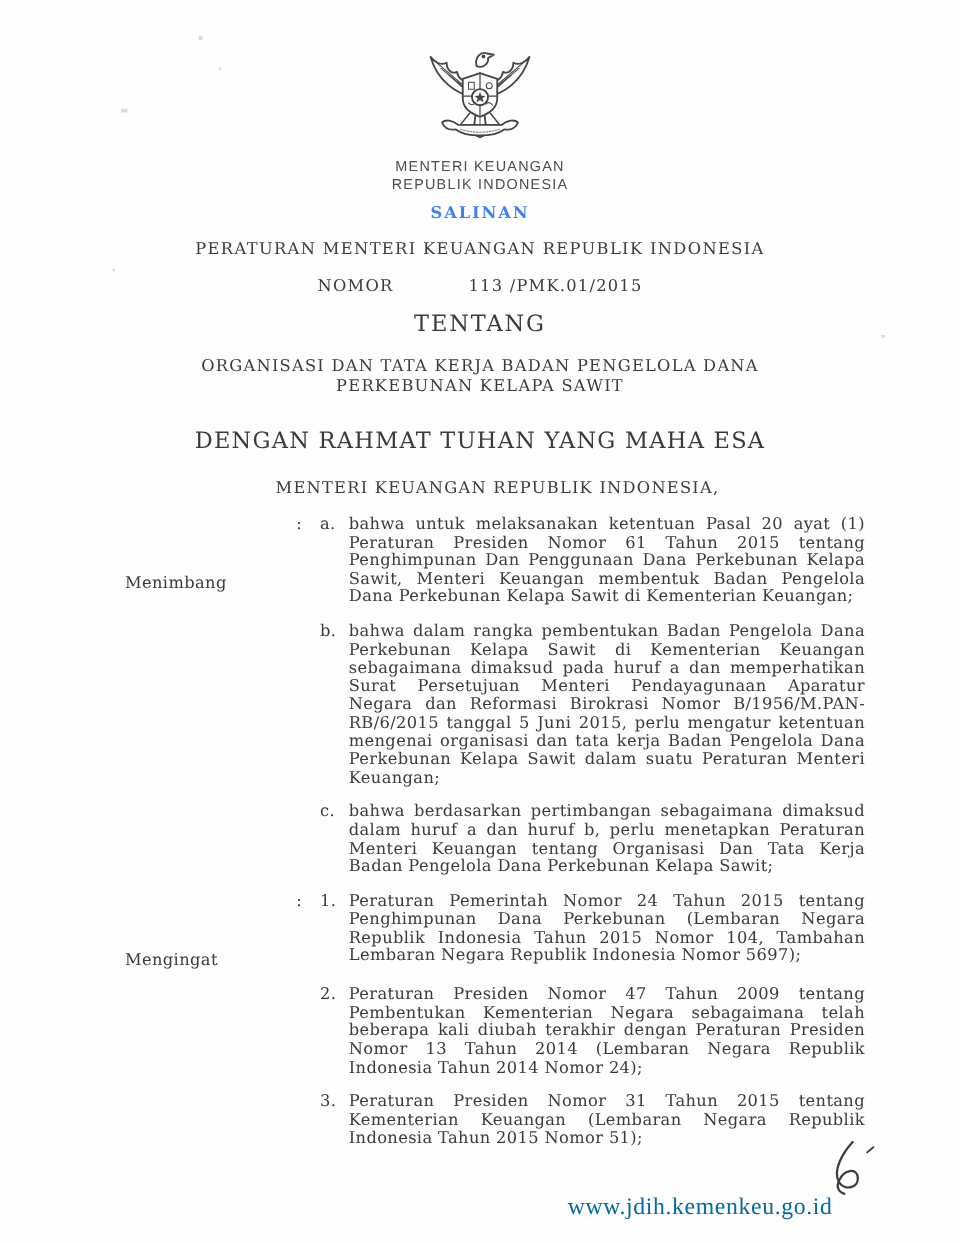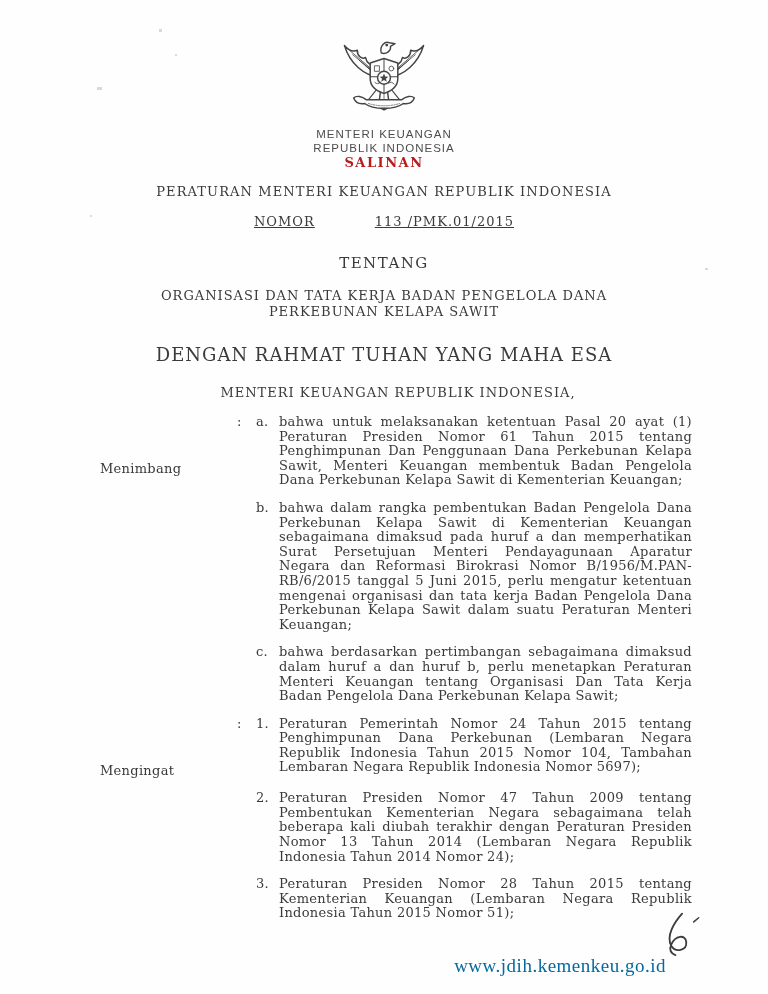--- a/index.html
+++ b/index.html
@@ -16,29 +16,29 @@
 
   .emblem-wrap{display:flex;justify-content:center;margin-top:30px;}
   .ministry{
     text-align:center;
     font-family:"Liberation Sans","DejaVu Sans",sans-serif;
     font-size:11.5px;line-height:13.5px;
     color:#4d4d4d;letter-spacing:1px;margin-top:4px;
   }
   .salinan{
     text-align:center;font-weight:bold;font-size:13px;
-    letter-spacing:1.5px;color:#b91c1c;
+    letter-spacing:1.5px;margin-top:8px;color:#3b82f6;
   }
   .title-line{
     text-align:center;font-size:13px;letter-spacing:1.1px;
     margin-top:14px;white-space:nowrap;
   }
-  .nomor-line{text-align:center;font-size:13px;letter-spacing:1px;margin-top:15px;text-decoration:underline;}
+  .nomor-line{text-align:center;font-size:13px;letter-spacing:1px;margin-top:15px;}
   .nomor-gap{display:inline-block;width:60px;}
-  .tentang{text-align:center;font-size:15px;letter-spacing:1.5px;margin-top:25px;}
+  .tentang{text-align:center;font-size:18px;letter-spacing:1.5px;margin-top:12px;}
   .subject{
     text-align:center;font-size:13px;letter-spacing:1px;line-height:15.5px;
     margin:16px auto 4px;max-width:540px;
   }
   .invocation{text-align:center;font-size:18px;letter-spacing:1px;margin-top:25px;}
   .authority{text-align:center;font-size:13px;letter-spacing:1px;margin-top:20px;padding-left:28px;}
 
   .clauses{margin:15px 76px 0 100px;}
   .clause-row{
     display:grid;
@@ -167,21 +167,21 @@
     <div class="clause-row">
       <div class="clause-label"></div>
       <div class="clause-colon"></div>
       <div class="clause-marker">2.</div>
       <div class="clause-text"><span class="reflink">Peraturan Presiden Nomor 47 Tahun 2009</span><span> tentang Pembentukan Kementerian Negara sebagaimana telah beberapa kali diubah terakhir dengan Peraturan Presiden Nomor 13 Tahun 2014 (Lembaran Negara Republik Indonesia Tahun 2014 Nomor 24);</span></div>
     </div>
     <div class="clause-row">
       <div class="clause-label"></div>
       <div class="clause-colon"></div>
       <div class="clause-marker">3.</div>
-      <div class="clause-text"><span class="reflink">Peraturan Presiden Nomor 28 Tahun 2015</span><span> tentang Kementerian Keuangan (Lembaran Negara Republik Indonesia Tahun 2015 Nomor 51);</span></div>
+      <div class="clause-text"><span class="reflink">Peraturan Presiden Nomor 31 Tahun 2015</span><span> tentang Kementerian Keuangan (Lembaran Negara Republik Indonesia Tahun 2015 Nomor 51);</span></div>
     </div>
 
   </div>
 
   <div class="paraf">
     <svg width="58" height="52" viewBox="0 0 70 60" fill="none" stroke="#3c3c3c" stroke-width="2.2" stroke-linecap="round">
       <path d="M46,3 C37,13 26,30 33,42 C38,50 52,48 51,37 C50,28 38,29 33,40 C30,46 32,51 38,53"></path>
       <path d="M60,13 L66,8" stroke-width="1.8"></path>
     </svg>
   </div>

